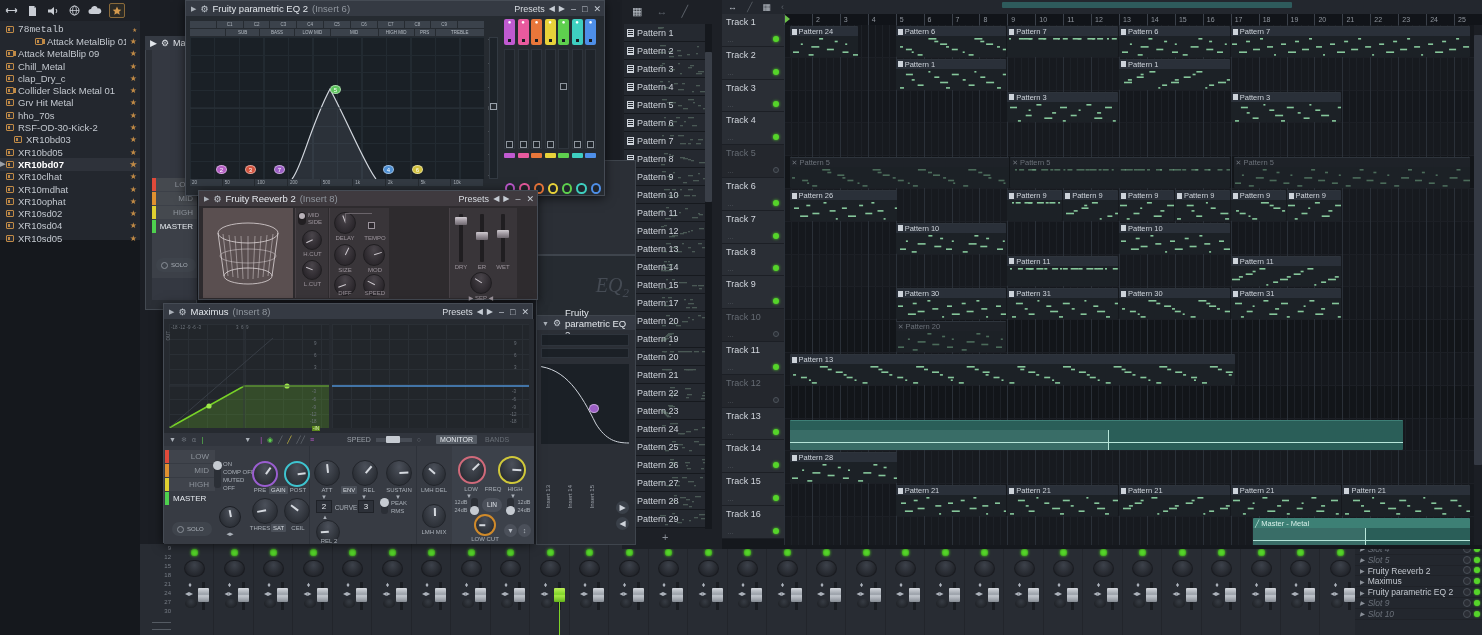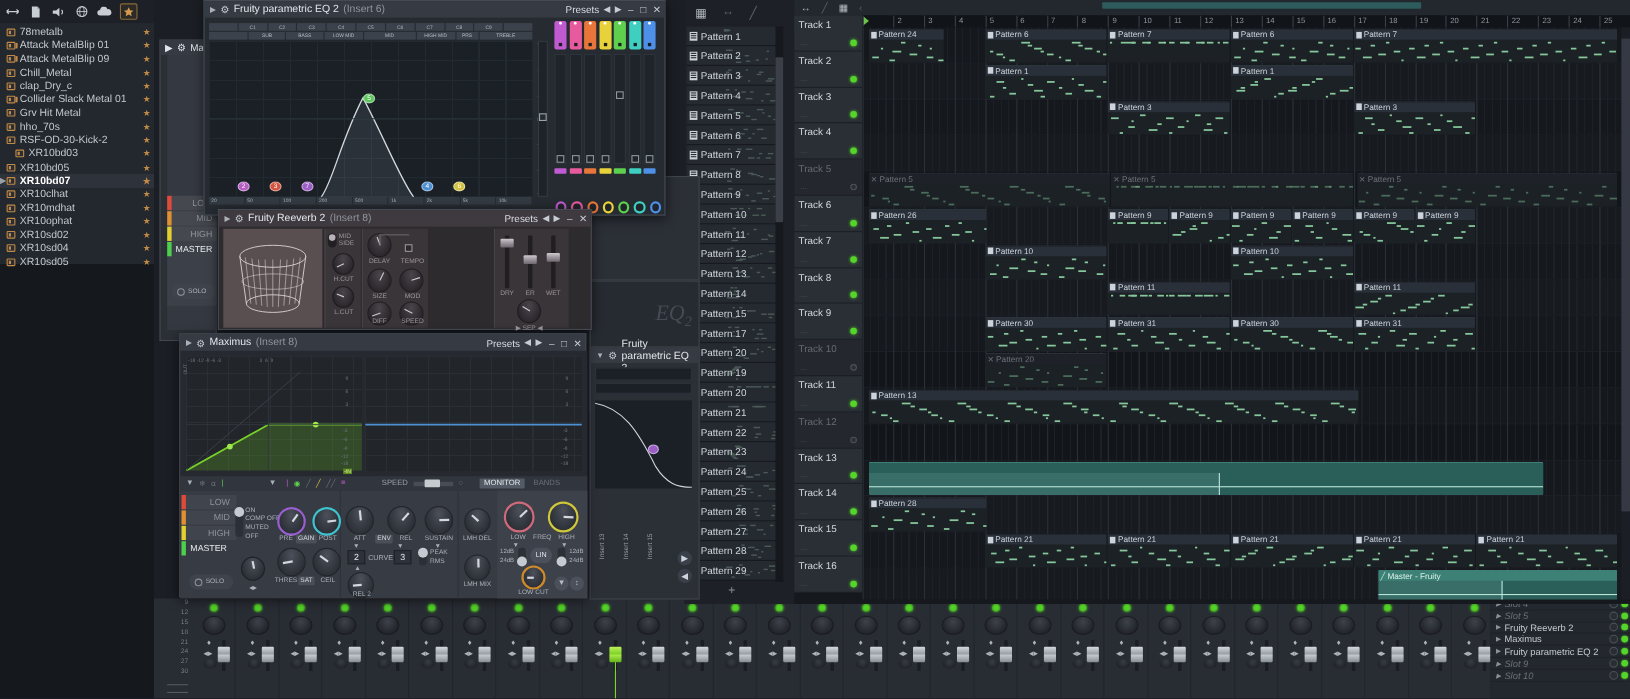--- a/index.html
+++ b/index.html
@@ -574,26 +574,26 @@
             <path d="M3 8a2.5 2.5 0 010-5 3.5 3.5 0 016.8-.6A2.4 2.4 0 0111 8z" fill="#c9cdd4"></path>
           </svg>
       </div>
       <div class="tb-ico star-sel">
         <svg width="10" height="10" viewBox="0 0 10 10">
             <path d="M5 .6l1.3 2.8 3 .3-2.2 2 .6 3L5 7.2 2.3 8.7l.6-3L.7 3.7l3-.3z" fill="#d59a4d"></path>
           </svg>
       </div>
     </div>
     <div id="browser-list">
-        <div class="br-item" style="position: relative;">
+        <div class="br-item" style="position: relative; font-family: Liberation Mono, monospace;">
           <span class="br-ico"></span>
           <span class="br-name">78metalb</span>
           <span class="br-star">★</span>
         </div>
-        <div class="br-item" style="position: relative;">
+        <div class="br-item" style="position: relative; margin-left: 29px;">
           <span class="br-ico dbl"></span>
           <span class="br-name">Attack MetalBlip 01</span>
           <span class="br-star">★</span>
         </div>
         <div class="br-item" style="position: relative;">
           <span class="br-ico dbl"></span>
           <span class="br-name">Attack MetalBlip 09</span>
           <span class="br-star">★</span>
         </div>
         <div class="br-item" style="position: relative;">
@@ -2508,21 +2508,21 @@
             <rect x="91.3" y="11.7" width="8" height="1.6" fill="#86c79b" opacity="1"></rect>
             <rect x="99.3" y="17.1" width="4" height="1.6" fill="#86c79b" opacity="1"></rect>
             <rect x="107.4" y="3.7" width="7" height="1.6" fill="#86c79b" opacity="1"></rect>
             <rect x="115.4" y="9.1" width="3" height="1.6" fill="#86c79b" opacity="1"></rect>
             <rect x="123.4" y="14.4" width="6" height="1.6" fill="#86c79b" opacity="1"></rect>
           </svg>
         </div>
         <div class="clip auto" style="left: 469.056px; top: 493px; width: 216.776px; height: 30.8px;">
           <div class="clip-hdr">
             <span style="color:#bfe8dd;font-size:7px">╱</span>
-            <span>Master - Fruity</span>
+            <span>Master - Metal</span>
           </div>
           <div class="auto-line" style="top:20.990000000000002px"></div>
           <div style="position:absolute;left:0;top:9px;width:113.24352px;height:21.799999999999997px;background:rgba(160,220,205,.13);border-right:1px solid #b8e6da"></div>
         </div>
       </div>
     <div id="pl-scroll-v">
       <div class="thumb"></div>
     </div>
   </div>
 

